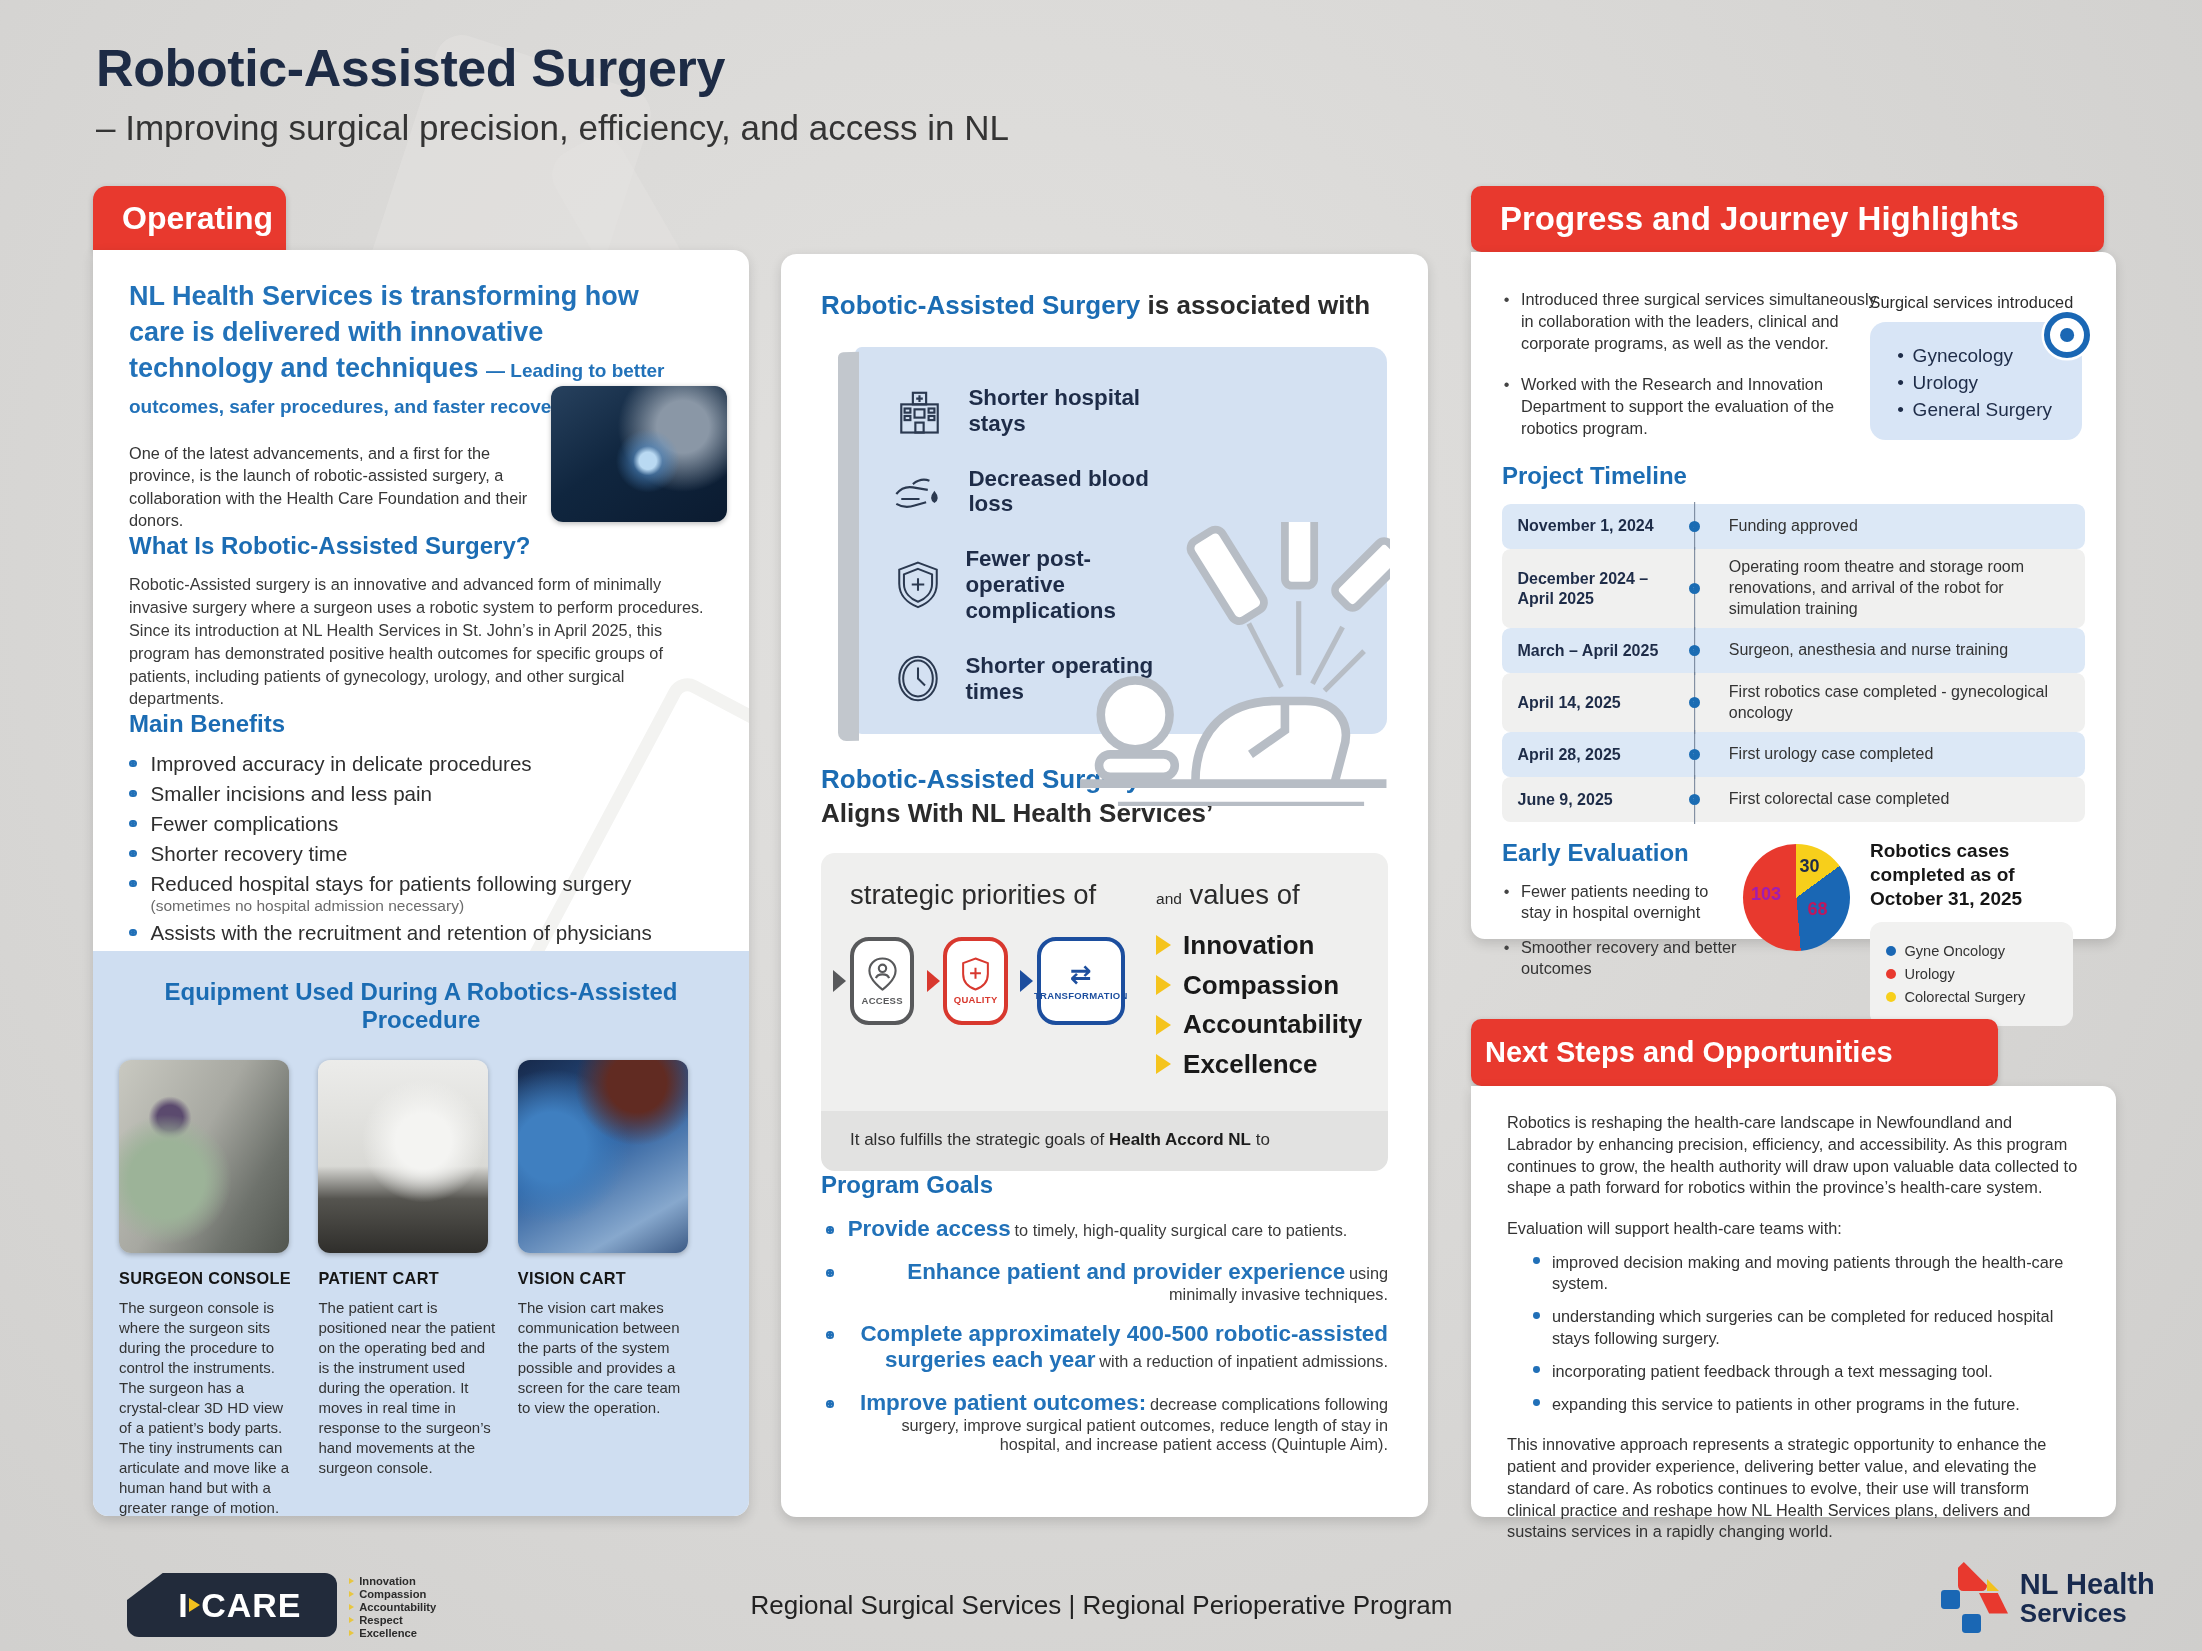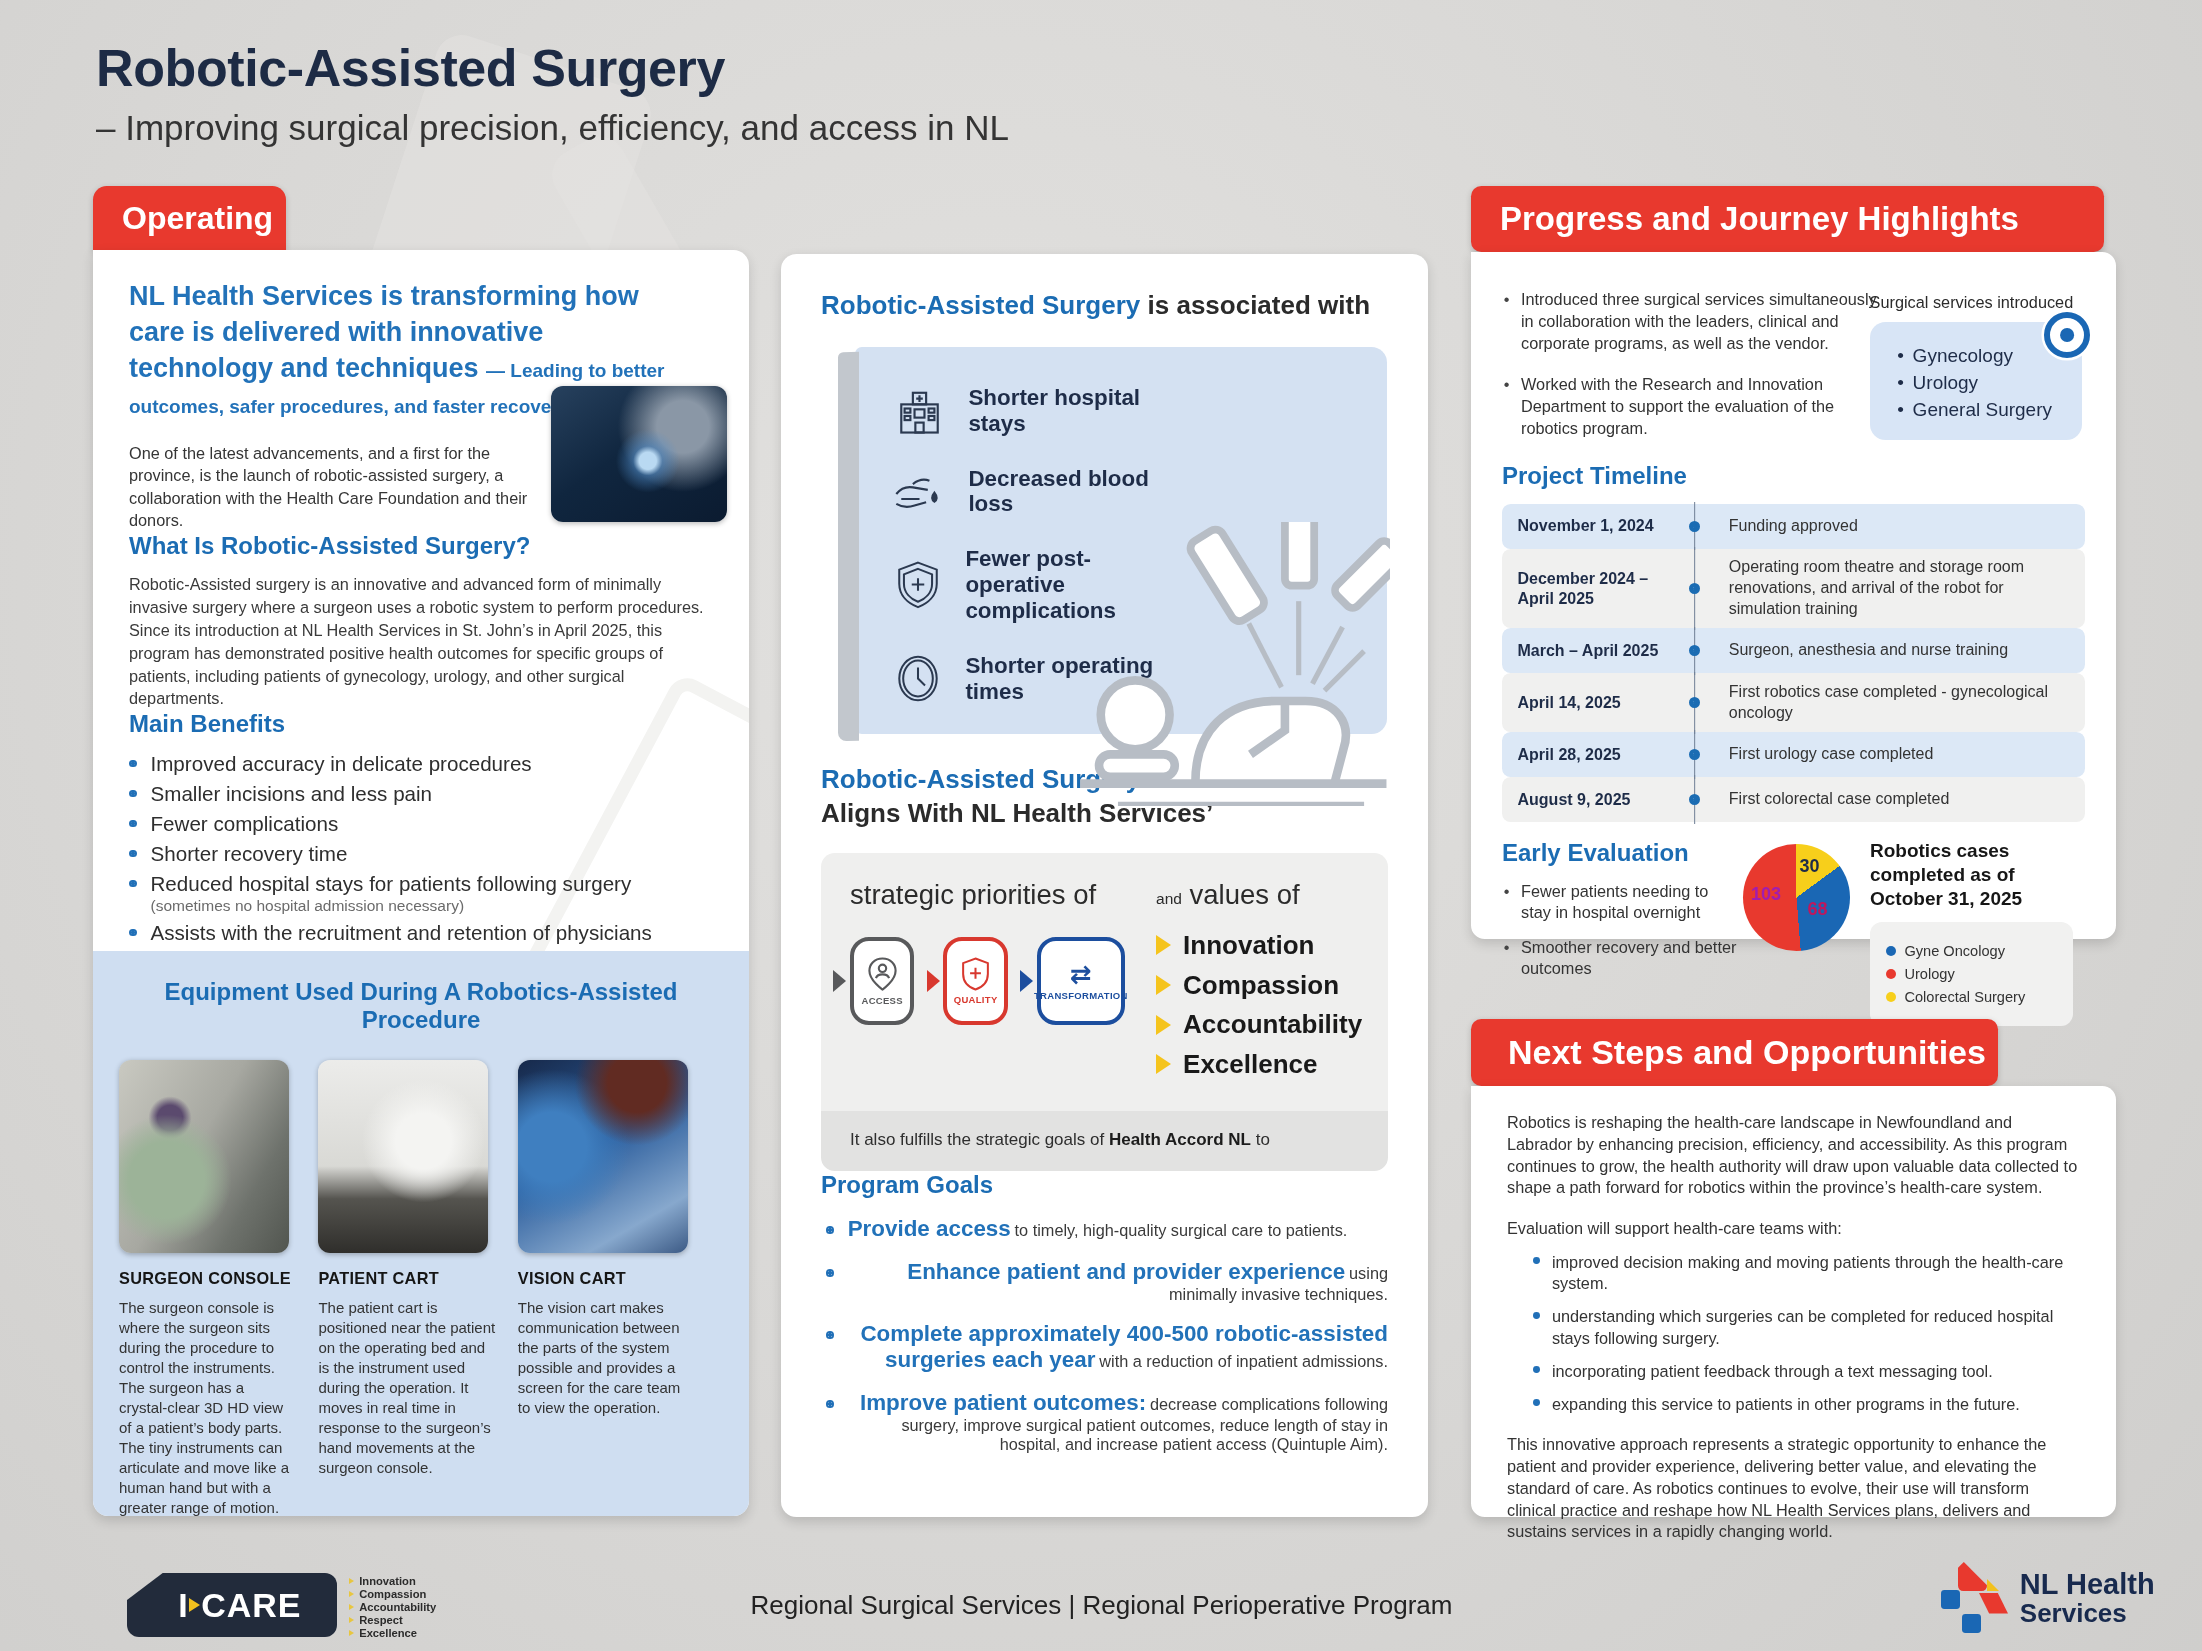--- a/index.html
+++ b/index.html
@@ -150,21 +150,21 @@
   .pie-lab.v30{left:57px;top:12px;color:#1e2c48;}
   .pie-lab.v68{left:65px;top:55px;color:#be185d;}
   .pie-lab.v103{left:8.6px;top:40px;color:#a21caf;}
   .chart-side{margin-left:15.5px;}
   .chart-title{font-size:19px;font-weight:800;color:#161616;line-height:1.25;width:215px;}
   .legend{margin-top:12px;background:#f1f1f0;border-radius:12px;padding:13.8px 15.5px;width:203px;}
   .legend-item{display:flex;align-items:center;gap:8.6px;font-size:14.6px;color:#333;margin:6.9px 0;}
   .dot{width:10.3px;height:10.3px;border-radius:50%;flex:0 0 auto;}
   .dot.blue{background:#1a67b4;} .dot.red{background:#e8392e;} .dot.yellow{background:#f7cf1b;}
 
-  .bar-next{left:1471px;top:1019px;width:527px;height:67px;border-radius:10.3px;font-size:34px;line-height:67px;padding-left:37px;}
+  .bar-next{left:1471px;top:1019px;width:527px;height:67px;border-radius:10.3px;font-size:29px;line-height:67px;padding-left:14px;}
   .card-r2{left:1471px;top:1086px;width:645px;height:431px;border-radius:0 13.8px 13.8px 13.8px;padding:26px 36px 0;}
   .ns-para{font-size:16.3px;line-height:1.34;color:#333;margin:0;}
   .ns-para2{margin-top:19px;}
   .ns-bullets{list-style:none;margin:12px 0 0;padding:0 0 0 26px;}
   .ns-bullets li{display:flex;gap:12px;margin-top:12px;font-size:16.3px;color:#333;line-height:1.3;}
   .ns-bullets .ring{margin-top:5.2px;width:6.9px;height:6.9px;border-width:2.6px;}
   .ns-para3{margin-top:19px;}
 
   
   .icare{position:absolute;left:127px;top:1573px;display:flex;align-items:flex-start;gap:12px;}
@@ -463,21 +463,21 @@
         <div class="tl-desc">First robotics case completed - gynecological oncology</div>
       </div>
       <div class="tl-row blue tl-h1">
         <div class="tl-date">April 28, 2025</div>
         <div class="tl-mark">
             <span class="tl-ring"></span>
           </div>
         <div class="tl-desc">First urology case completed</div>
       </div>
       <div class="tl-row gray tl-h1">
-        <div class="tl-date">August 9, 2025</div>
+        <div class="tl-date">June 9, 2025</div>
         <div class="tl-mark">
             <span class="tl-ring"></span>
           </div>
         <div class="tl-desc">First colorectal case completed</div>
       </div>
     </div>
 
     <div class="early">
       <div class="early-left">
         <h3 class="blue">Early Evaluation</h3>

